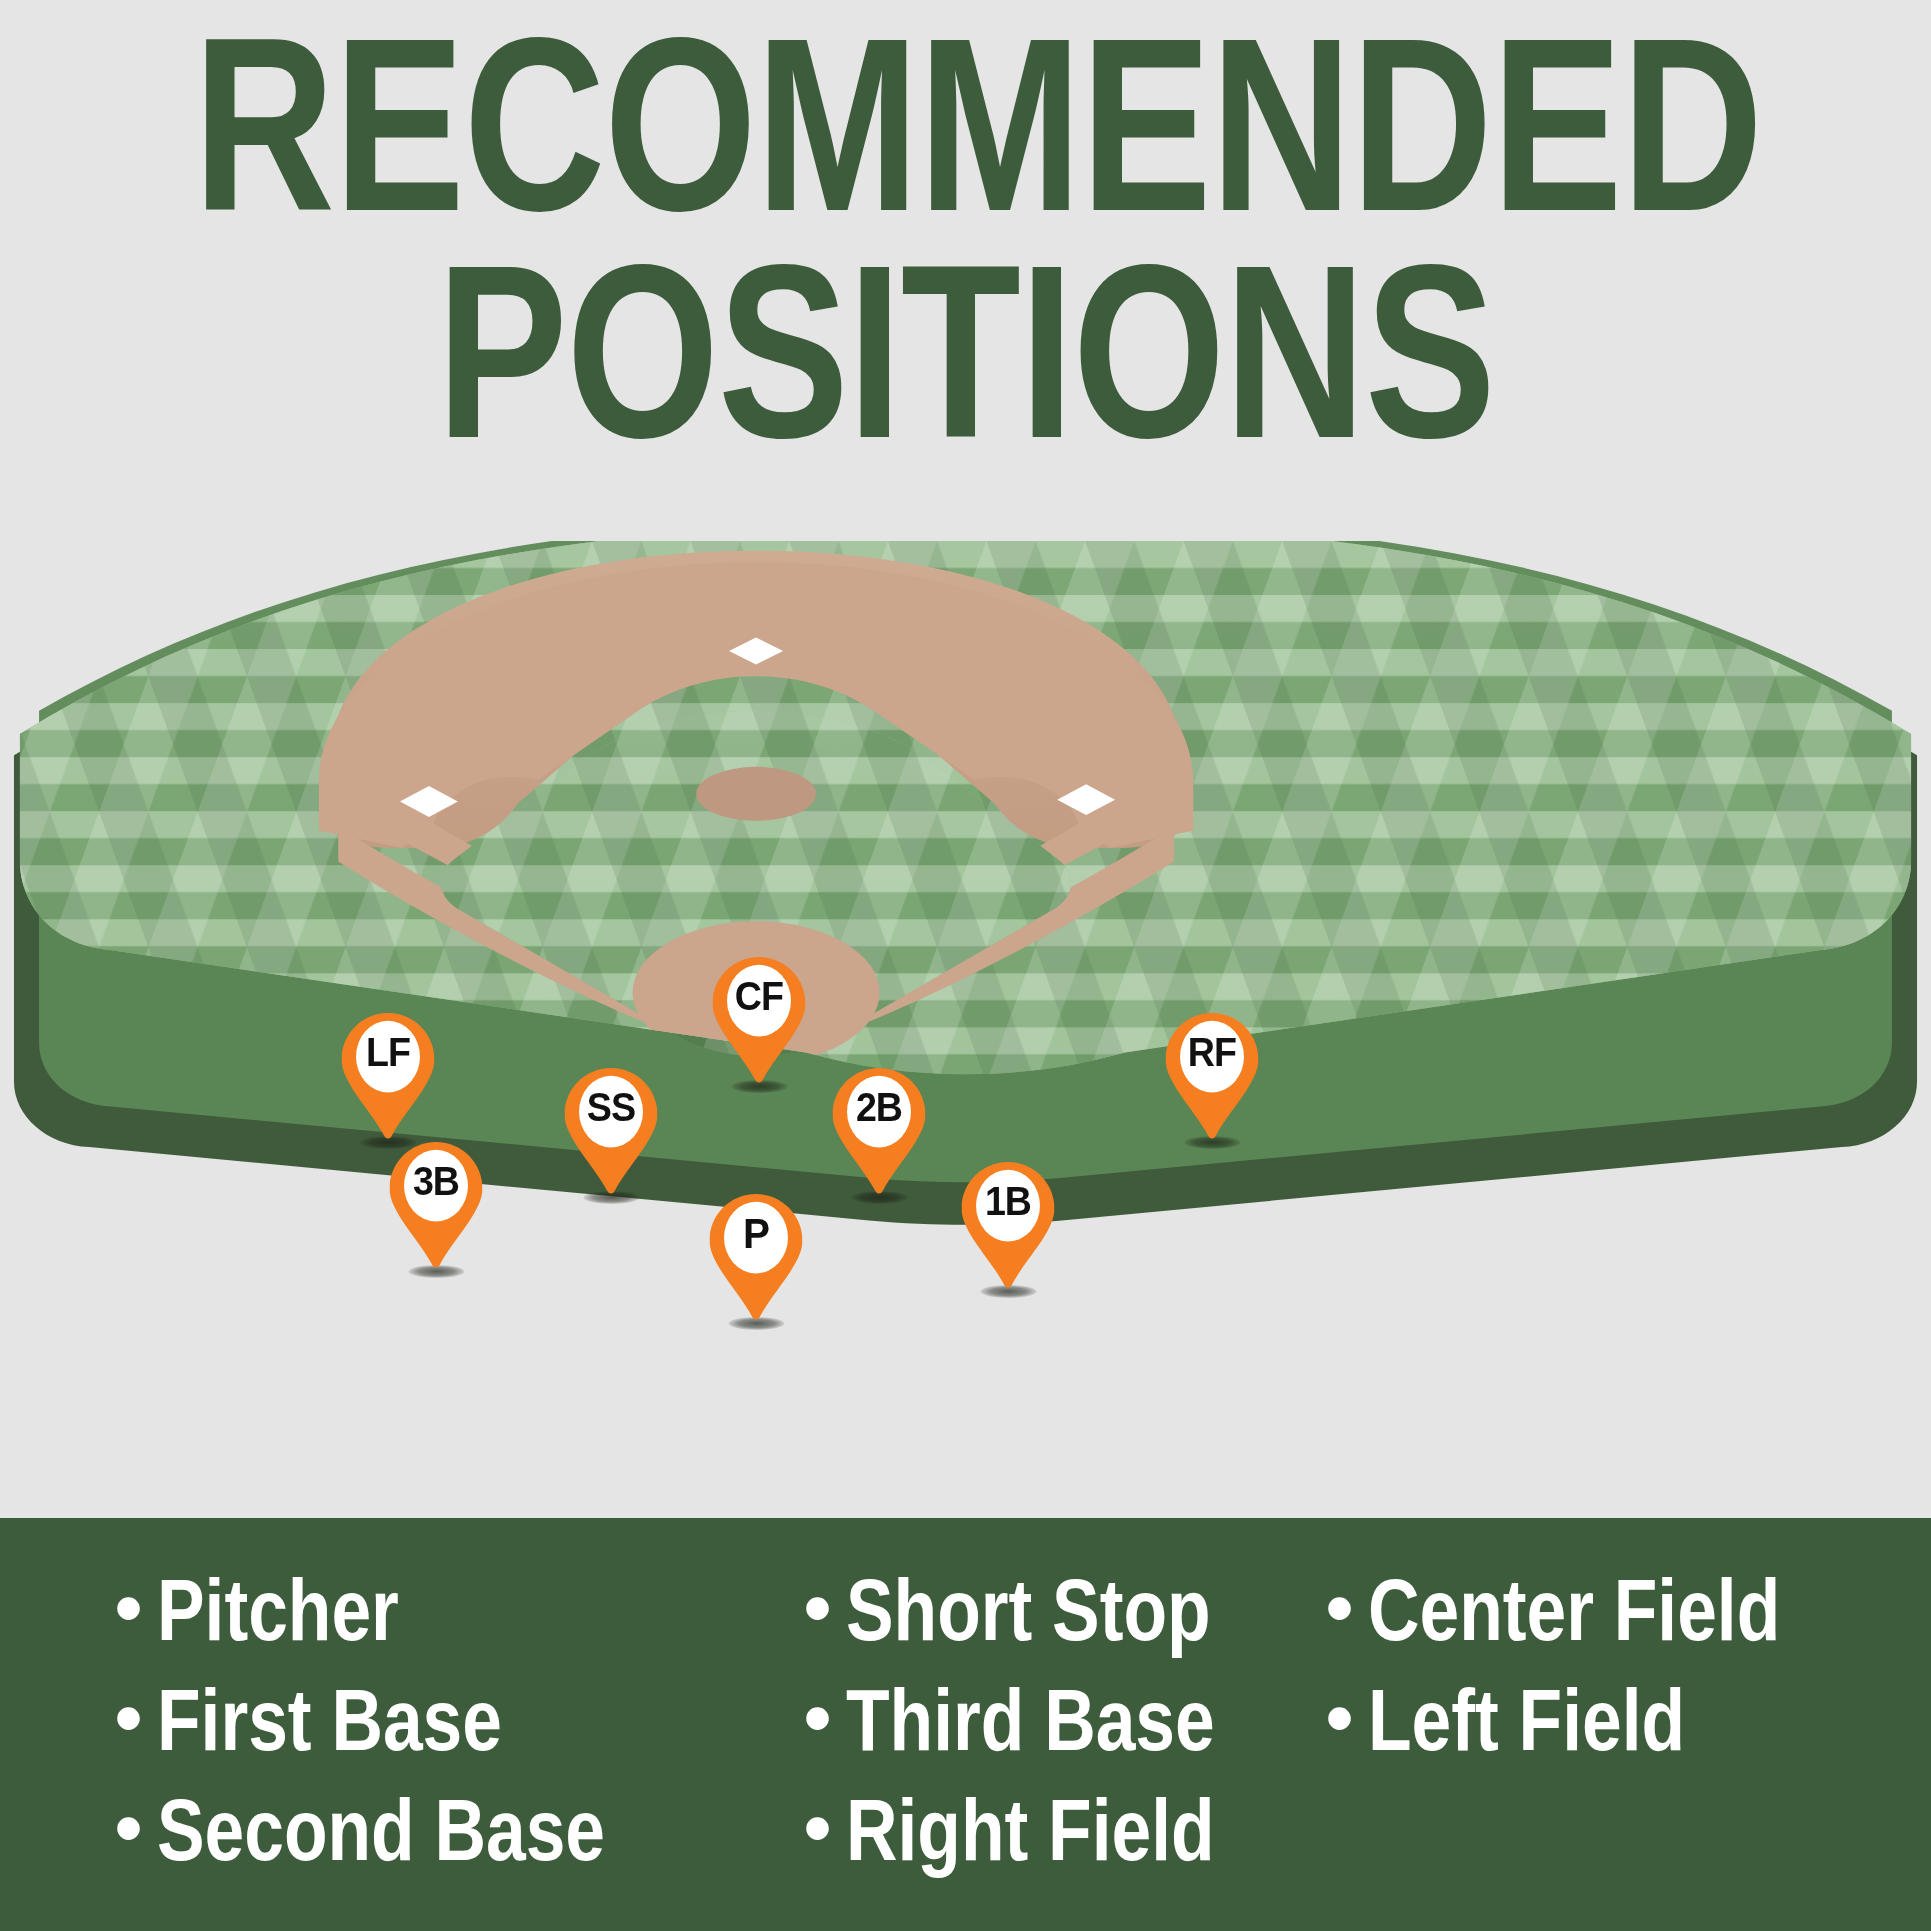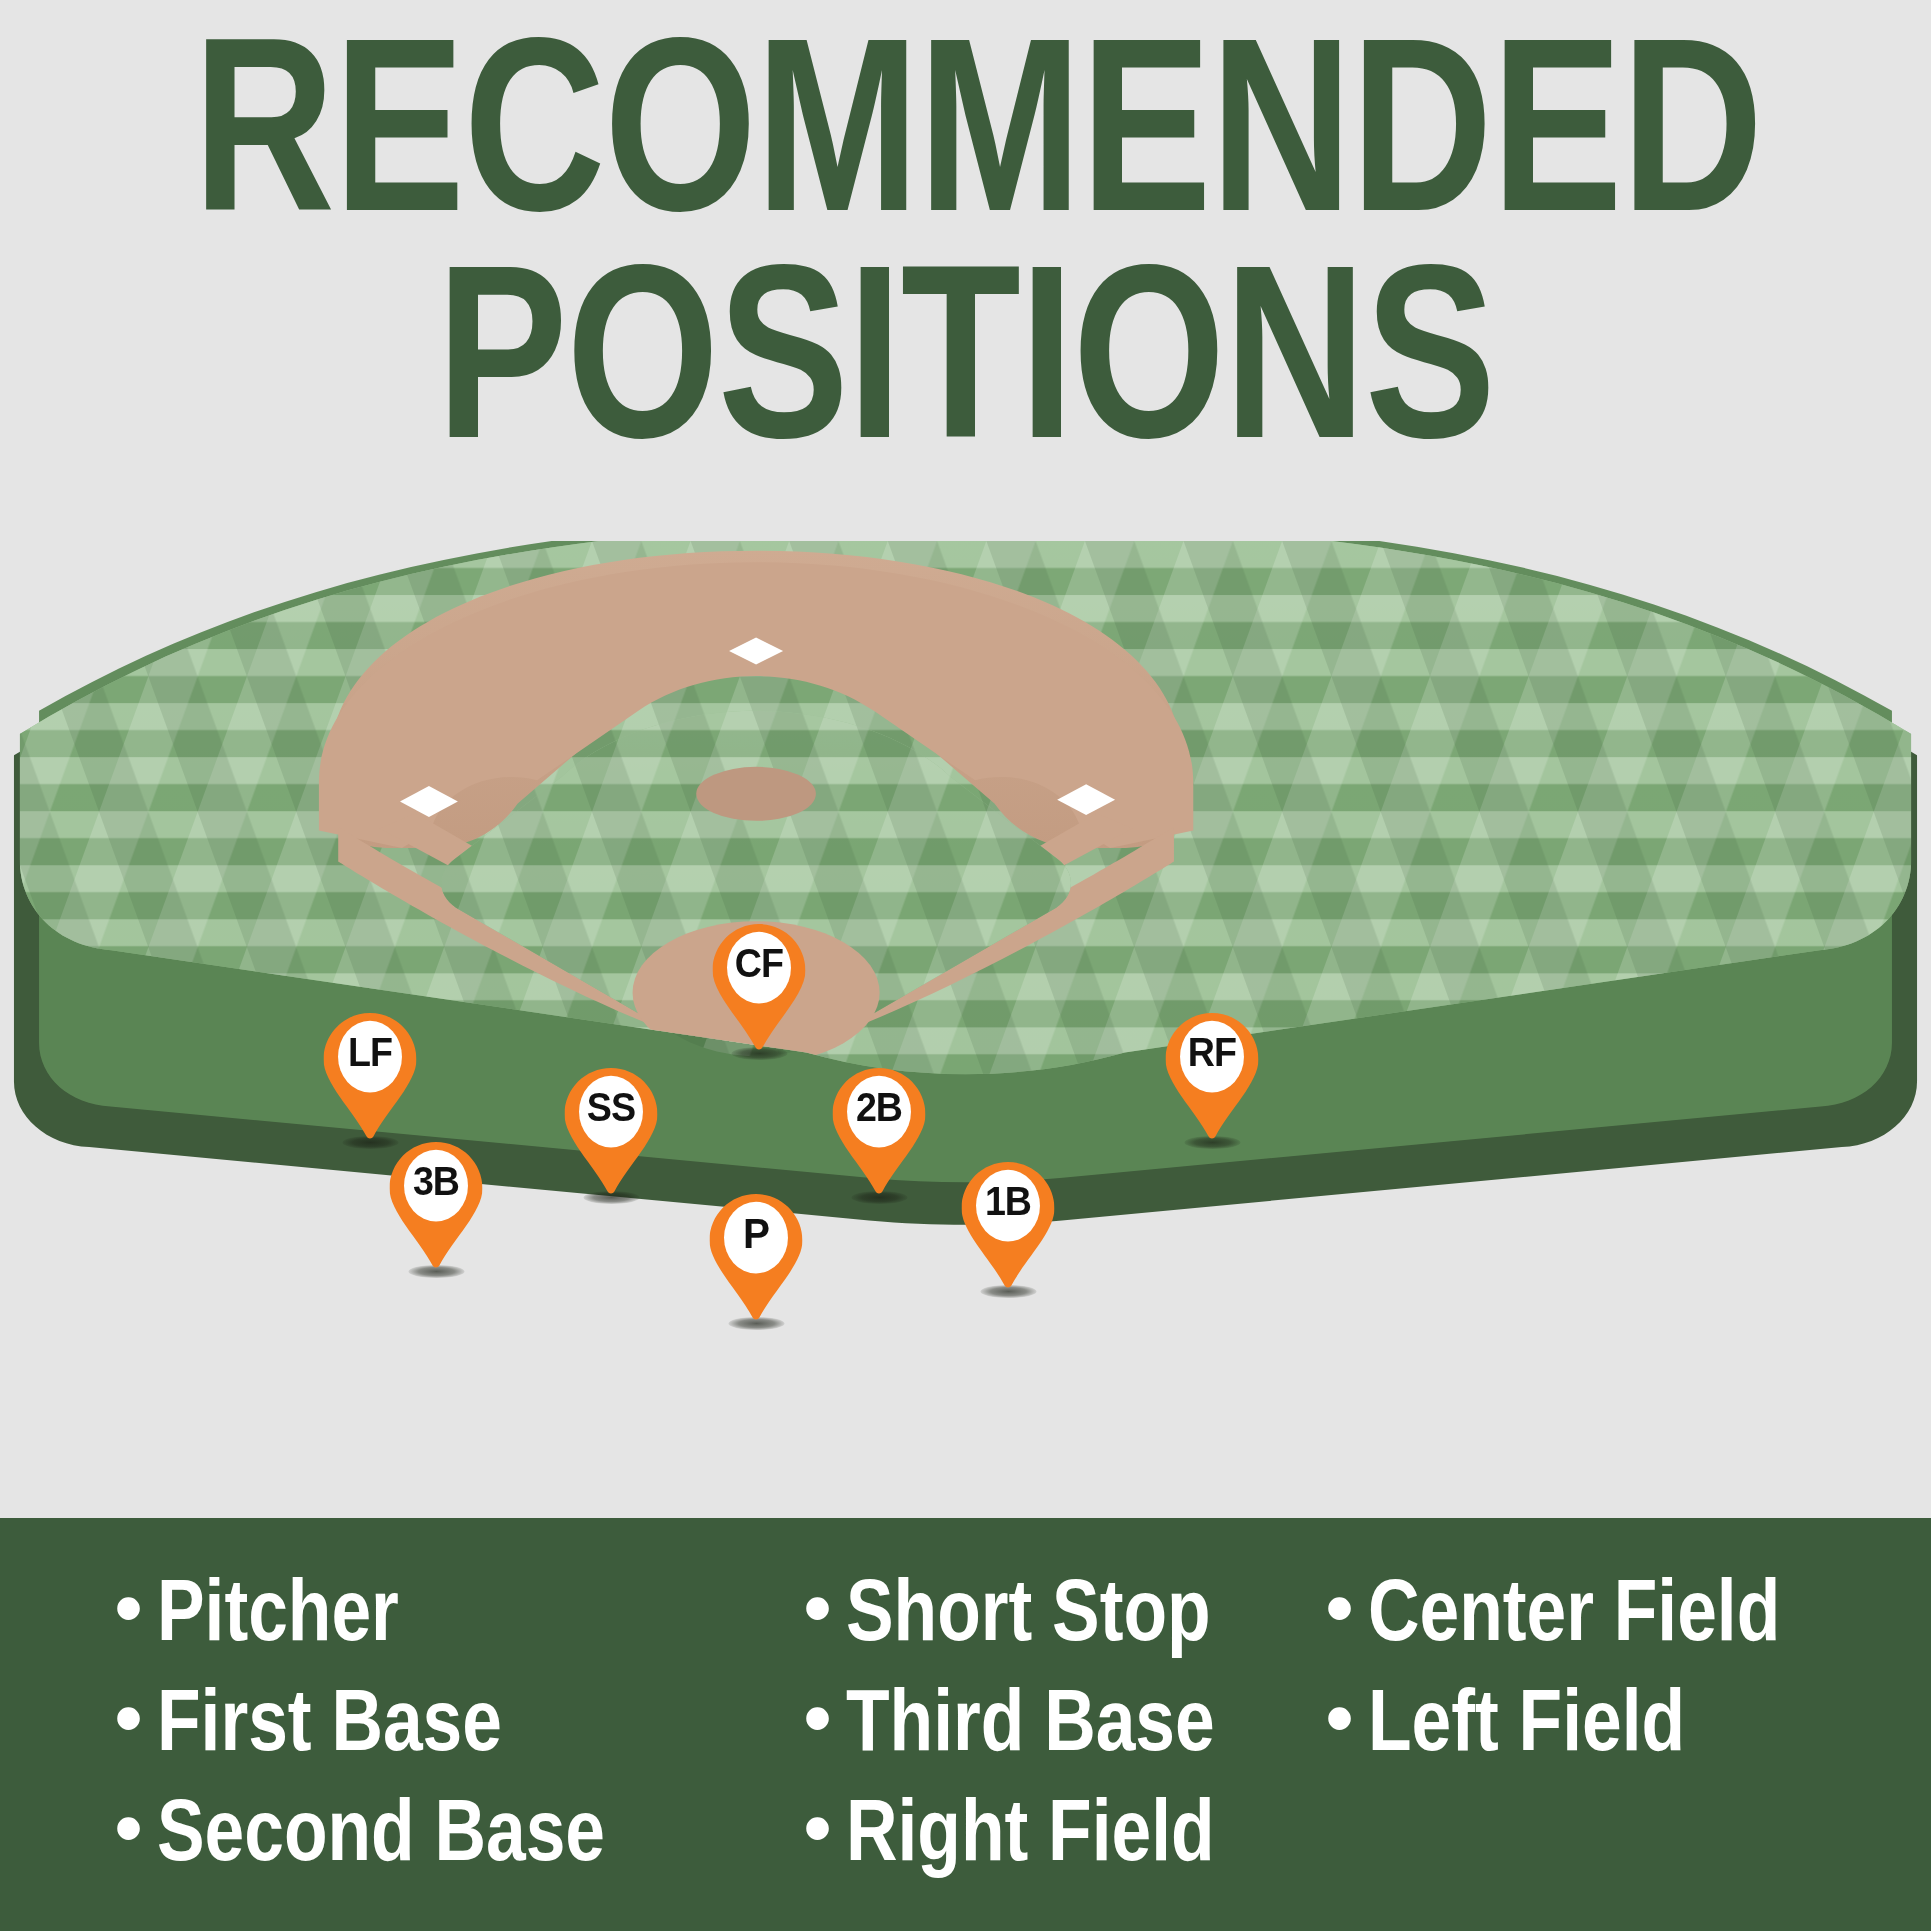--- a/index.html
+++ b/index.html
@@ -309,29 +309,29 @@
 
         <polygon points="444,254 474,270 444,286 414,270" fill="#ffffff"></polygon>
 
         <polygon points="1125,252 1155,268 1125,284 1095,268" fill="#ffffff"></polygon>
 
         <polygon points="757,444 809,444 809,456 783,462 757,456" fill="#ffffff"></polygon>
       </g>
     </svg>
 
     <div id="pins">
-        <div class="pin" style="left: 370px; top: 599px;">
+        <div class="pin" style="left: 388px; top: 599px;">
     <div class="pin-shadow"></div>
     <svg viewBox="0 0 96 130" xmlns="http://www.w3.org/2000/svg">
       <path d="M48 0 C21.5 0 0 21.5 0 48 C0 72 30 100 44.5 127.5 C45.9 130.1 50.1 130.1 51.5 127.5 C66 100 96 72 96 48 C96 21.5 74.5 0 48 0 Z" fill="#F57E20"></path>
       <ellipse cx="48" cy="45" rx="33" ry="37" fill="#FFFFFF"></ellipse>
     </svg>
     <div class="pin-label">LF</div>
   </div>
-        <div class="pin" style="left: 759px; top: 510px; text-align: right;">
+        <div class="pin" style="left: 759px; top: 543px; text-align: right;">
     <div class="pin-shadow"></div>
     <svg viewBox="0 0 96 130" xmlns="http://www.w3.org/2000/svg">
       <path d="M48 0 C21.5 0 0 21.5 0 48 C0 72 30 100 44.5 127.5 C45.9 130.1 50.1 130.1 51.5 127.5 C66 100 96 72 96 48 C96 21.5 74.5 0 48 0 Z" fill="#F57E20"></path>
       <ellipse cx="48" cy="45" rx="33" ry="37" fill="#FFFFFF"></ellipse>
     </svg>
     <div class="pin-label">CF</div>
   </div>
         <div class="pin" style="left: 1212px; top: 599px;">
     <div class="pin-shadow"></div>
     <svg viewBox="0 0 96 130" xmlns="http://www.w3.org/2000/svg">

